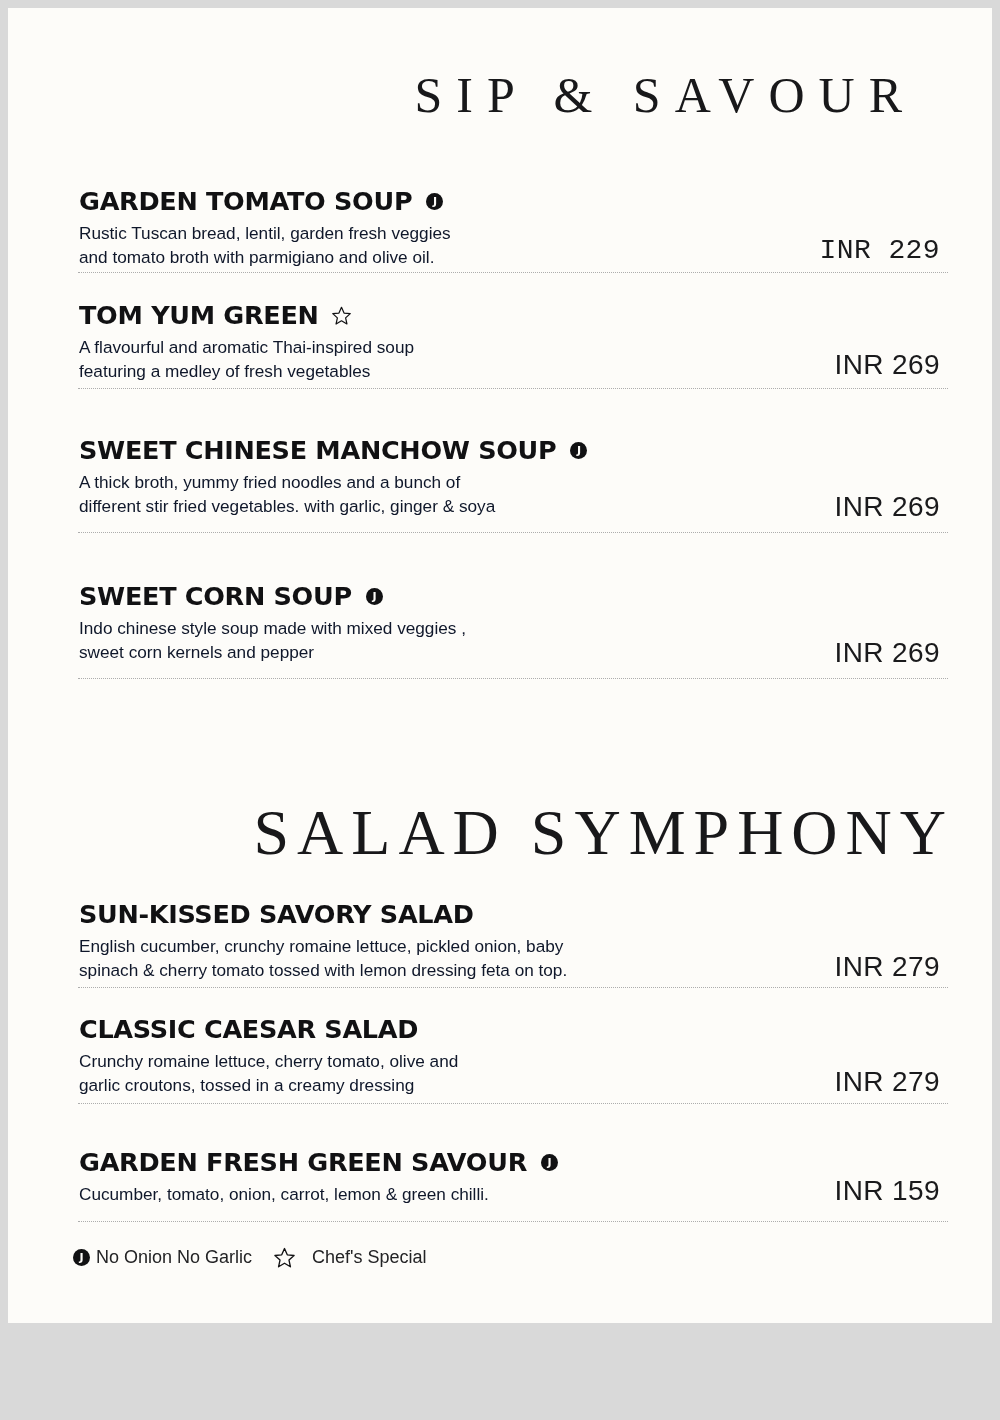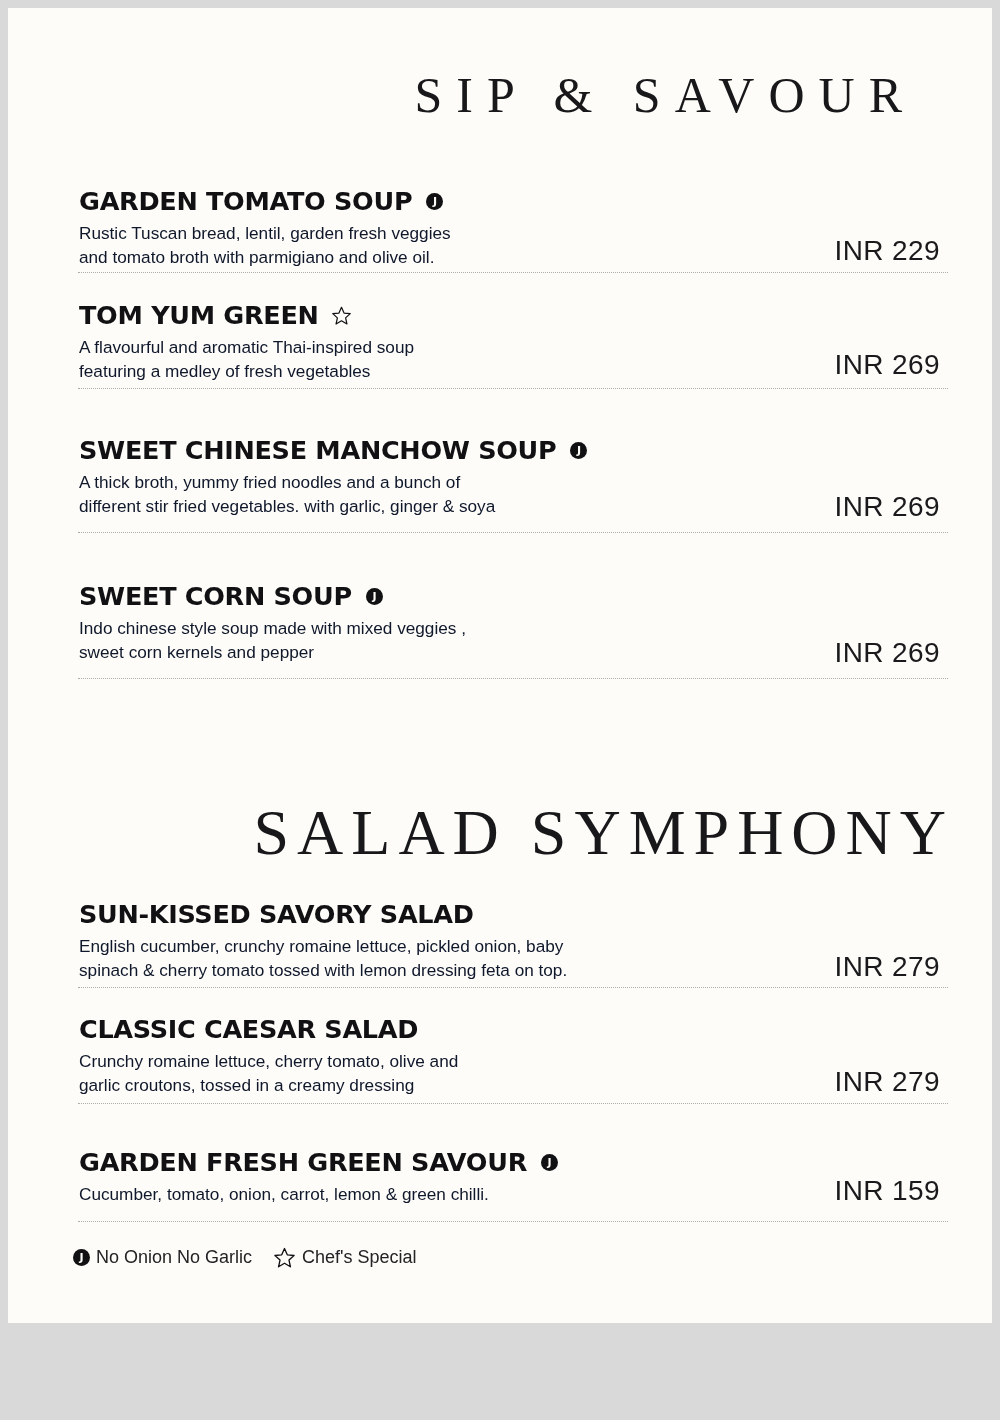--- a/index.html
+++ b/index.html
@@ -143,21 +143,21 @@
     left: 65px;
     bottom: 54px;
     display: flex;
     align-items: center;
     white-space: nowrap;
   }
   .legend-group {
     display: flex;
     align-items: center;
   }
-  .legend-group + .legend-group { margin-left: 21px; }
+  .legend-group + .legend-group { margin-left: 21px; gap: 10px; }
   .legend-text {
     font-family: "Liberation Sans", sans-serif;
     font-size: 18px;
     color: #232325;
     margin-left: 6px;
   }
   .legend .badge-star { width: 23px; height: 23px; }
 </style>
 </head>
 <body>
@@ -170,21 +170,21 @@
       <div class="menu-item" style="position:absolute;left:0;top:0px;width:100%;">
         <div class="item-left">
           <div class="item-title">
             <span class="label">GARDEN TOMATO SOUP</span>
             <span style="display:inline-block;width:14px"></span>
             <span class="badge-j">J</span>
           </div>
           <div class="item-desc">Rustic Tuscan bread, lentil, garden fresh veggies
 and tomato broth with parmigiano and olive oil.</div>
         </div>
-        <div class="item-price" style="position:absolute;right:0;top:47px;">INR 229</div>
+        <div class="item-price" style="position:absolute;right:0;top:47px;font-family:Liberation Mono, monospace;">INR 229</div>
         <div class="divider" style="position:absolute;left:8px;right:0;top:84px;"></div>
       </div>
       <div class="menu-item" style="position:absolute;left:0;top:114px;width:100%;">
         <div class="item-left">
           <div class="item-title">
             <span class="label">TOM YUM GREEN</span>
             <span style="display:inline-block;width:12px"></span>
             <span class="badge-star">
               <svg width="21" height="21" viewBox="0 0 24 24" fill="none" stroke="#111113" stroke-width="1.4" stroke-linejoin="round">
                 <polygon points="12,2.6 14.9,9.2 22,9.9 16.7,14.7 18.2,21.7 12,18 5.8,21.7 7.3,14.7 2,9.9 9.1,9.2"></polygon>

